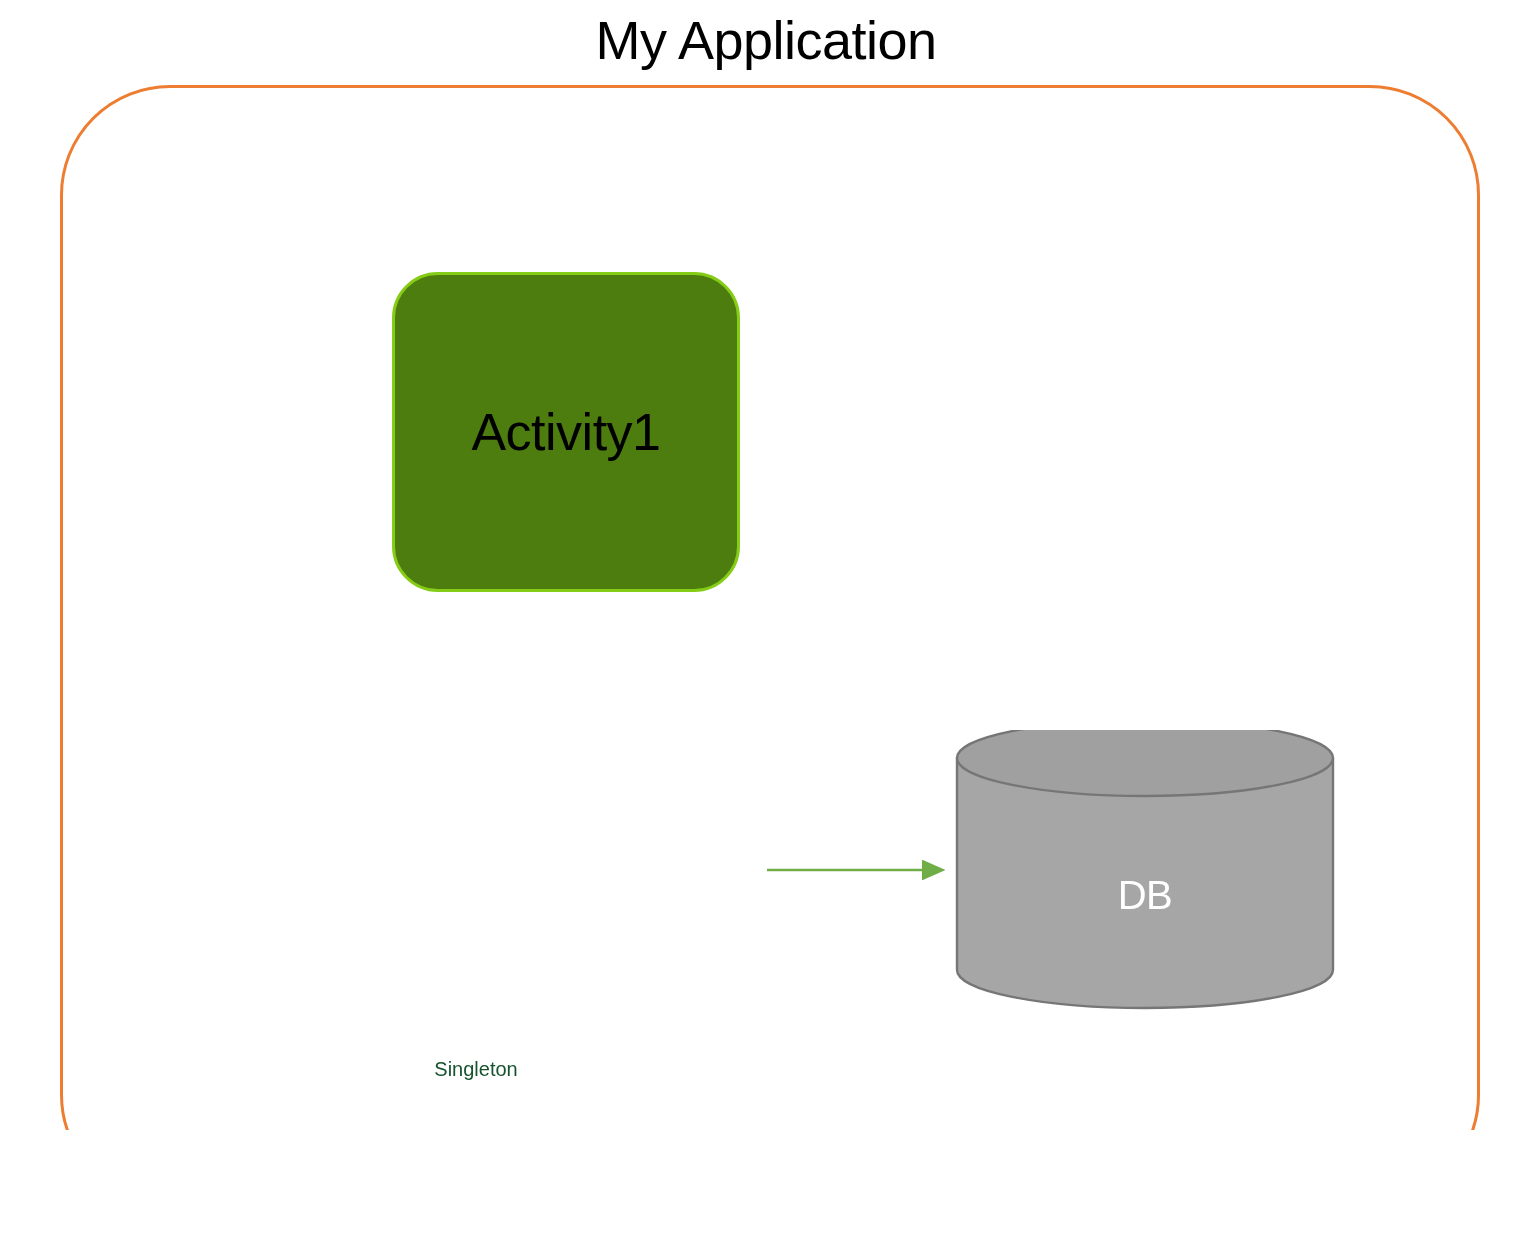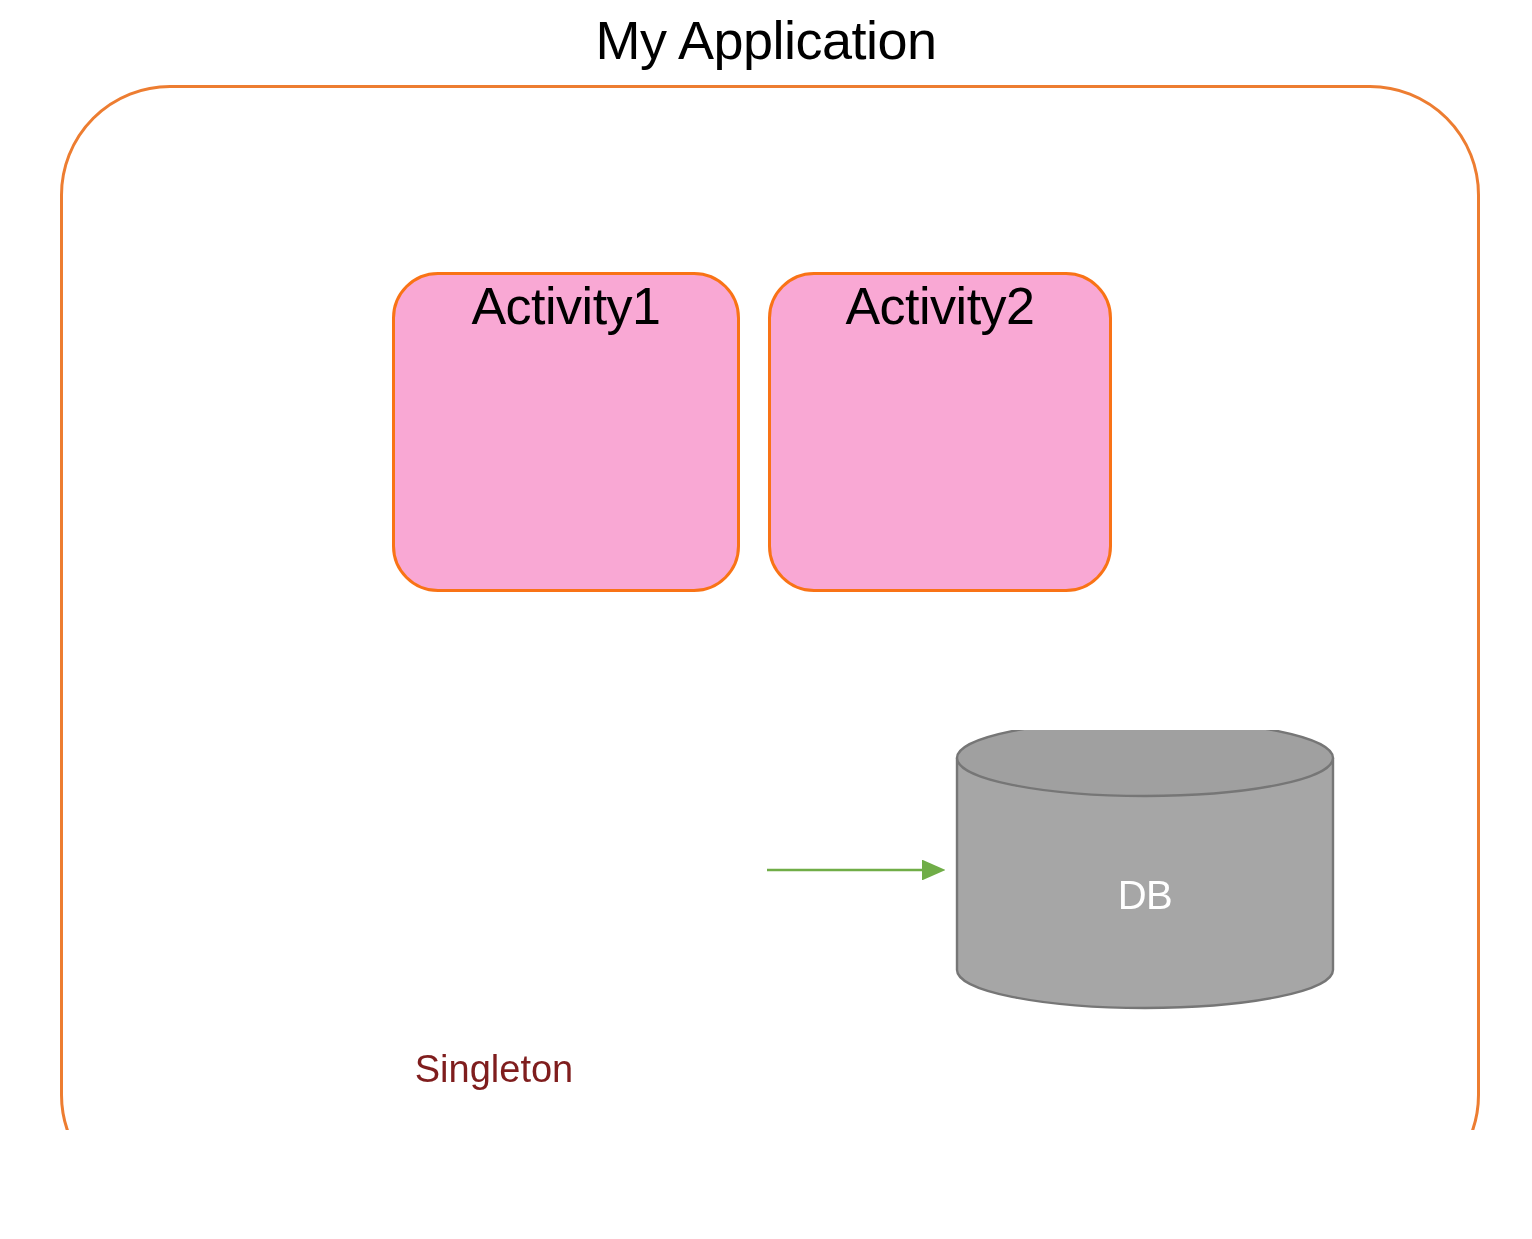--- a/index.html
+++ b/index.html
@@ -45,26 +45,26 @@
     height: 1120px;
     border: 3px solid #ED7D31;
     border-radius: 110px;
     background: transparent;
     box-sizing: border-box;
   }
 
   
   .component-box {
     position: absolute;
-    border: 3px solid #f97316;
+    border: 3px solid #84cc16;
     border-radius: 46px;
-    background: #f9a8d4;
+    background: #4d7c0f;
     box-sizing: border-box;
     display: flex;
-    align-items: flex-start;
+    align-items: center;
     justify-content: center;
     text-align: center;
   }
   .component-label {
     font-family: "Liberation Sans", sans-serif;
     font-size: 52px;
     line-height: 62px;
     color: #000000;
     font-weight: 400;
     letter-spacing: -0.5px;
@@ -89,28 +89,28 @@
     width: 536px;
     height: 325px;
   }
   #app-database-box .component-label {
     line-height: 66px;
   }
 
   
   .singleton-caption {
     position: absolute;
-    left: 226px;
+    left: 208px;
     top: 1050px;
     width: 536px;
     text-align: center;
     font-family: "Liberation Sans", sans-serif;
-    font-size: 38px;
+    font-size: 20px;
     line-height: 38px;
-    color: #7f1d1d;
+    color: #14532d;
     white-space: nowrap;
   }
 
   
   #connector-arrow {
     position: absolute;
     left: 755px;
     top: 840px;
     width: 200px;
     height: 70px;
@@ -146,23 +146,20 @@
 <div id="canvas">
 
   <div class="diagram-title">My Application</div>
 
   <div class="app-container"></div>
 
   <div class="component-box" id="activity1-box">
     <span class="component-label">Activity1</span>
   </div>
 
-  <div class="component-box" id="activity2-box">
-    <span class="component-label">Activity2</span>
-  </div>
 
 
   <div class="singleton-caption">Singleton</div>
 
   <svg id="connector-arrow" viewBox="0 0 200 70">
     <defs>
       <marker id="arrowhead" markerWidth="9" markerHeight="8" refX="0.4" refY="4" orient="auto" markerUnits="strokeWidth">
         <path d="M0,0 L9,4 L0,8 z" fill="#70AD47"></path>
       </marker>
     </defs>

